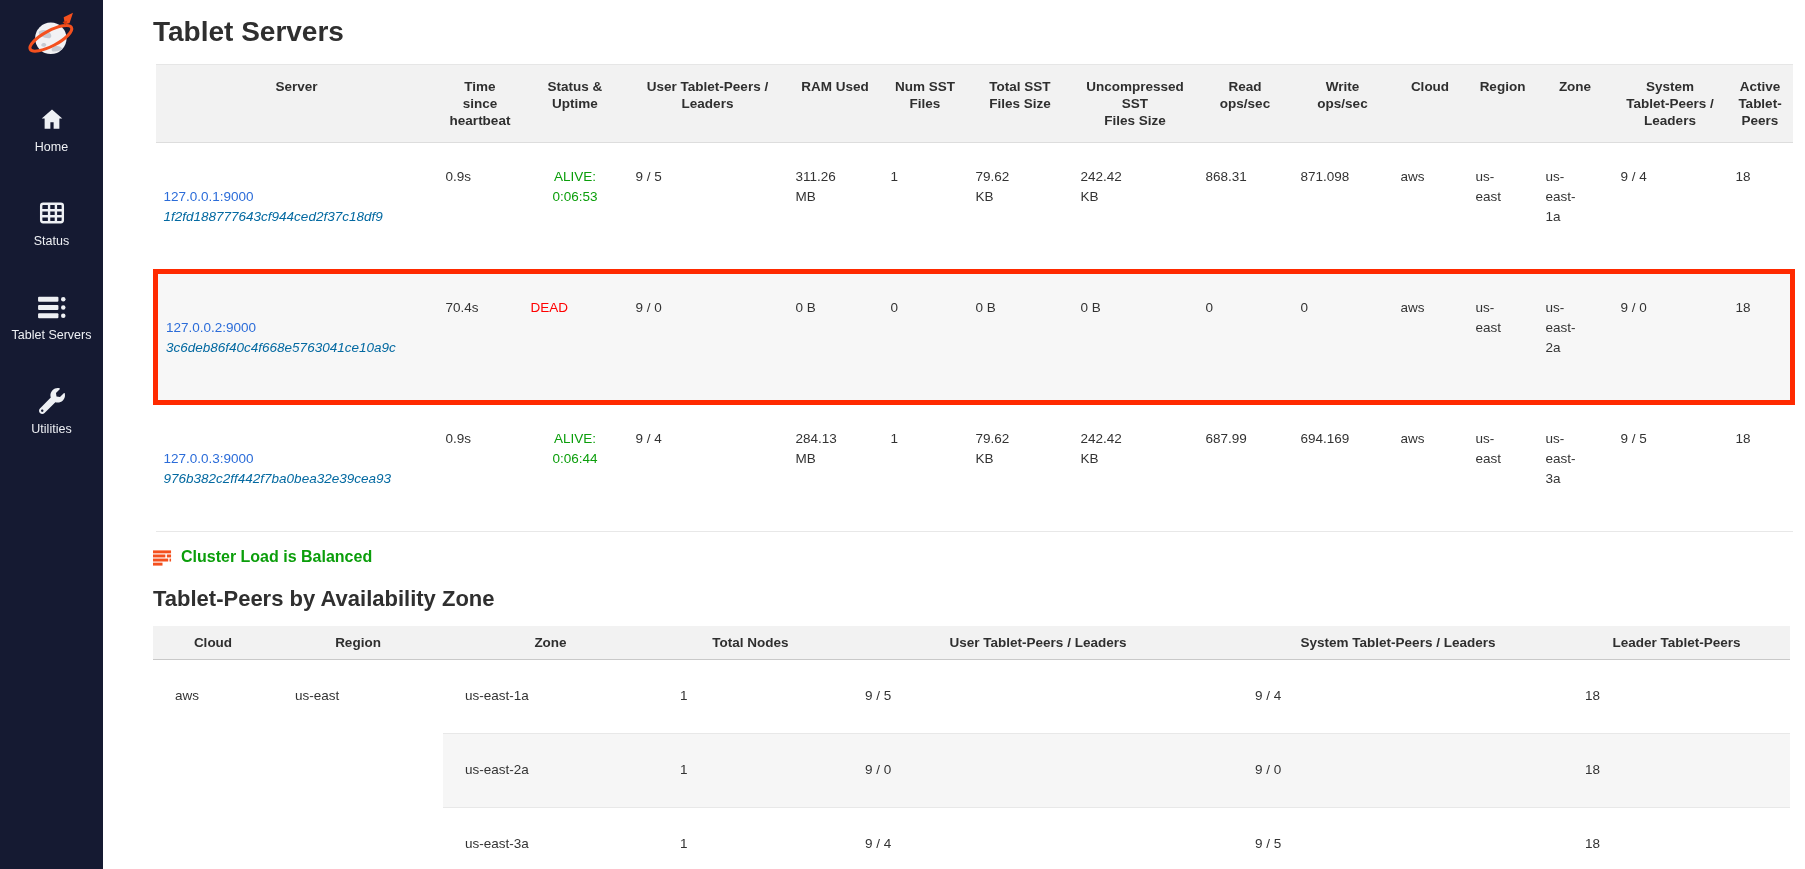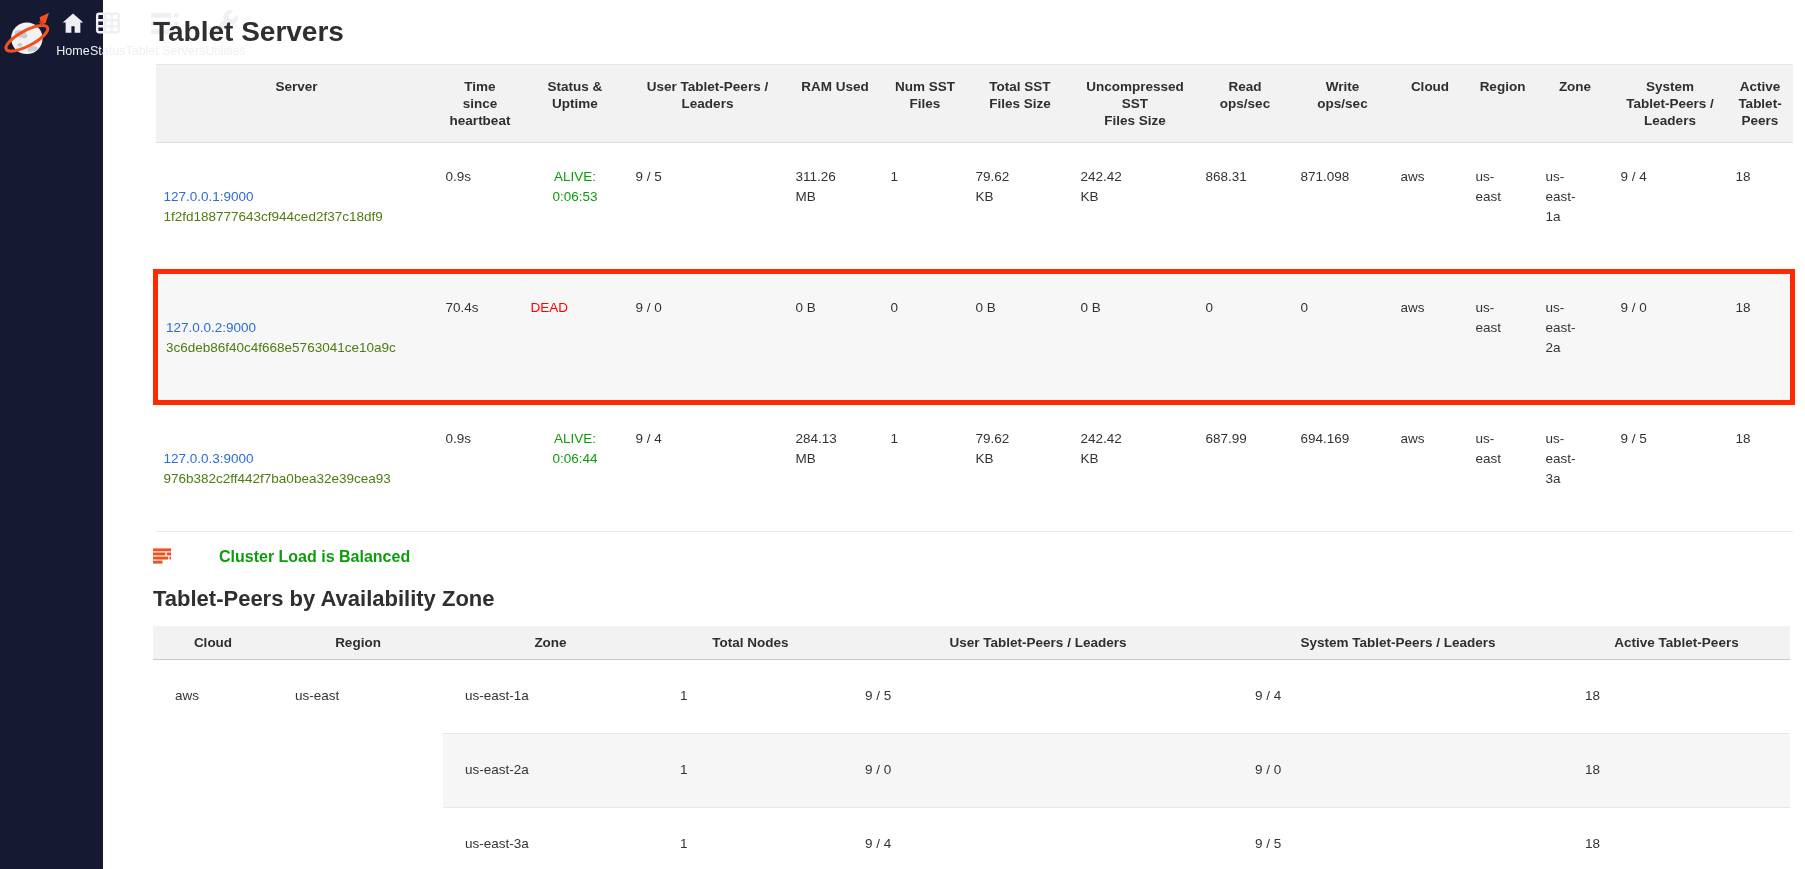--- a/index.html
+++ b/index.html
@@ -2,52 +2,52 @@
 <html style="--sidebar_bg: #151a32; --link: #2b6cd9; --alive: #0b9e0b; --dead: #ff0000; --highlight: #ff2a00; --accent_orange: #f4501e;"><head>
 <meta charset="utf-8">
 <style>
   * { box-sizing: border-box; margin: 0; padding: 0; }
   html,body { width:1805px; height:869px; overflow:hidden; background:#fff;
               font-family:"Liberation Sans","DejaVu Sans",sans-serif; color:#333; }
   .app { display:flex; width:1805px; height:869px; }
 
   
   .sidebar { width:103px; min-width:103px; background:var(--sidebar_bg,#151a32); height:100%;
-             display:flex; flex-direction:row; padding-top:8px; }
+             display:flex; flex-direction:column; align-items:center; padding-top:8px; }
   .logo { width:56px; height:56px; margin-bottom:40px; cursor:pointer; }
   .side-item { display:flex; flex-direction:column; align-items:center; margin-bottom:44px;
                cursor:pointer; width:100%; }
   .side-item .nav-icon { width:34px; height:30px; display:flex; align-items:center; justify-content:center; }
   .side-item .nav-label { color:#eef0f4; font-size:12.5px; margin-top:6px; white-space:nowrap; }
 
   
   .main { flex:1; padding:16px 0 0 50px; }
   .page-title { font-size:28px; font-weight:bold; color:#2f2f2f; margin-bottom:16px; }
 
   table { border-collapse:collapse; table-layout:fixed; width:1637px; font-size:13.5px; }
   th { font-weight:bold; color:#2f2f2f; text-align:center; }
 
   
   .servers-table { border-top:1px solid #e6e6e6; }
   .servers-table th { background:#f2f2f2; padding:13px 8px; line-height:17px;
                       white-space:pre-line; vertical-align:top; border-bottom:1px solid #ddd; }
   .servers-table td { padding:24px 8px 22px; line-height:20px; vertical-align:top;
                       white-space:pre-line; border-bottom:1px solid #e8e8e8; }
   .server-link { color:var(--link,#2b6cd9); text-decoration:none; cursor:pointer; display:inline-block; }
-  .server-uuid { color:#4d7c0f; }
+  .server-uuid { color:#0369a1;font-style:italic; }
   .status-alive { color:var(--alive,#0b9e0b);text-align:center; }
   .status-dead  { color:var(--dead,#ff0000); }
   tr.hl td { border-top:5px solid var(--highlight,#ff2a00); border-bottom:5px solid var(--highlight,#ff2a00);
              background:#f7f7f7; }
   tr.hl td:first-child { border-left:5px solid var(--highlight,#ff2a00); }
   tr.hl td:last-child  { border-right:5px solid var(--highlight,#ff2a00); }
 
   .footnote { margin-top:28px; font-size:13.5px; color:#333; }
 
-  .balance-line { margin-top:16px; display:flex; align-items:flex-start; cursor:pointer;gap:38px; }
+  .balance-line { margin-top:16px; display:flex; align-items:flex-end; cursor:pointer; }
   .balance-icon { width:19px; height:16px; margin-right:9px; }
   .balance-text { color:var(--alive,#0b9e0b); font-size:16px; font-weight:bold; }
 
   .section-title { margin-top:20px; font-size:22px; font-weight:bold; color:#2f2f2f; }
 
   
   .zones-table { margin-top:14px; }
   .zones-table th { background:#f2f2f2; padding:9px 12px; border-bottom:1px solid #c9c9c9; white-space:nowrap; }
   .zones-table td { padding:26px 12px 27px; line-height:20px; vertical-align:middle;
                     border-bottom:1px solid #e8e8e8; }
@@ -286,21 +286,21 @@
           <col style="width:227px">
       </colgroup>
       <thead>
         <tr>
           <th>Cloud</th>
           <th>Region</th>
           <th>Zone</th>
           <th>Total Nodes</th>
           <th>User Tablet-Peers / Leaders</th>
           <th>System Tablet-Peers / Leaders</th>
-          <th>Active Tablet-Peers</th>
+          <th>Leader Tablet-Peers</th>
         </tr>
       </thead>
       <tbody>
         <tr>
           <td class="span-cell" rowspan="3">aws</td>
           <td class="span-cell" rowspan="3">us-east</td>
           <td>us-east-1a</td>
           <td>1</td>
           <td>9 / 5</td>
           <td>9 / 4</td>

